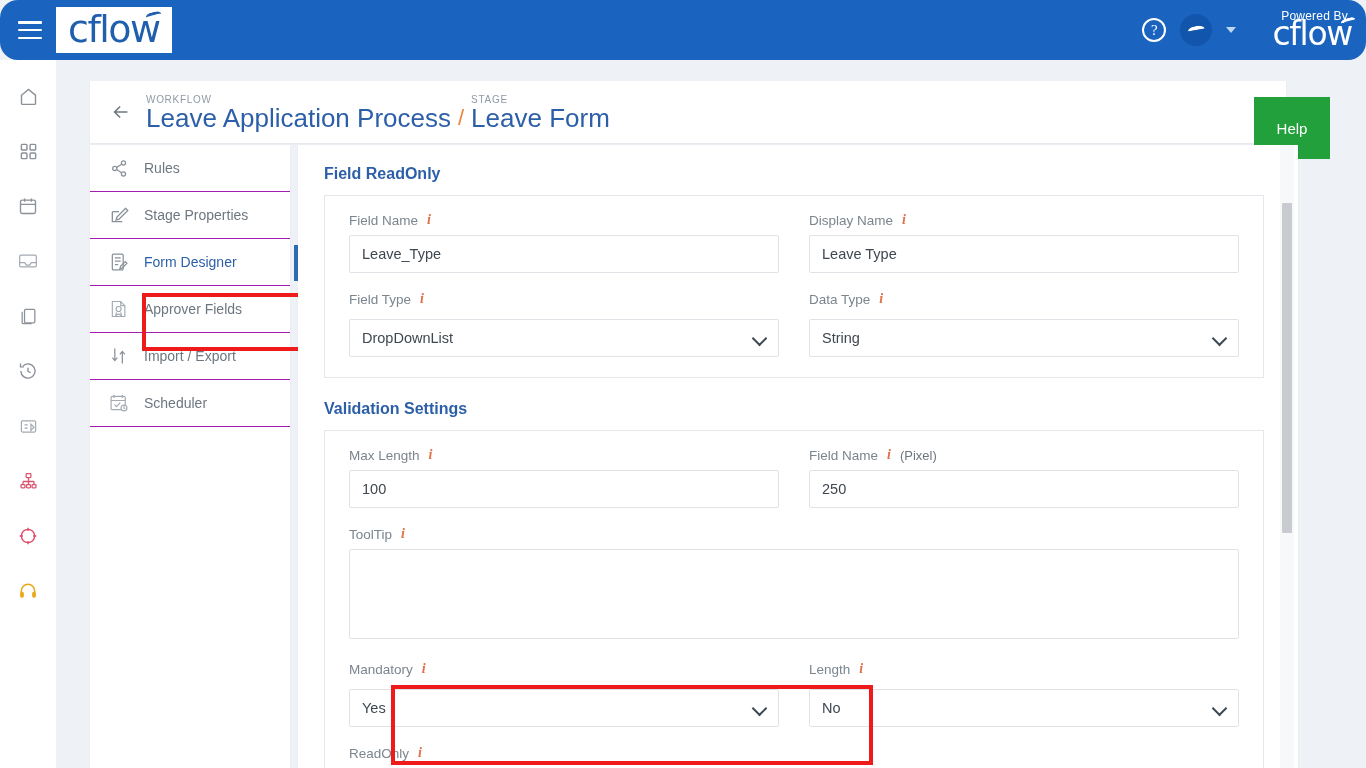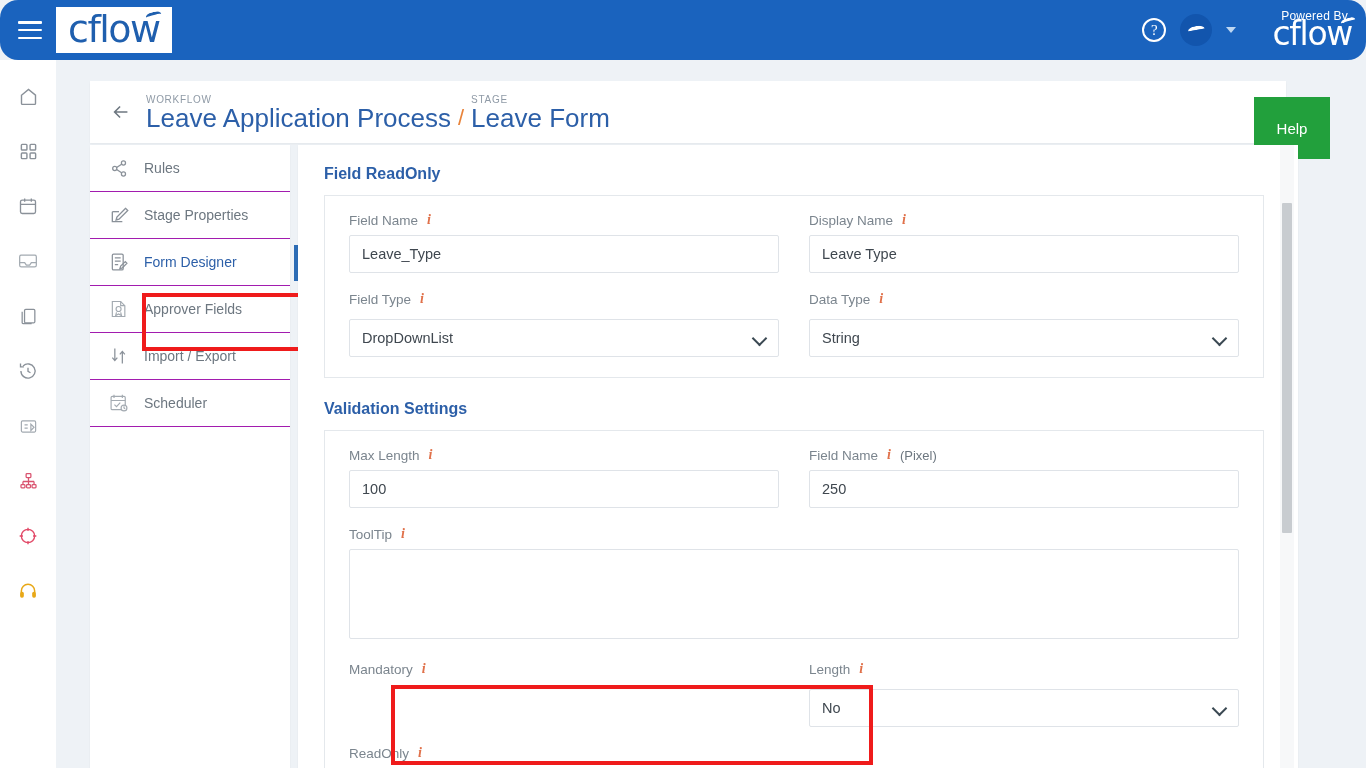--- a/index.html
+++ b/index.html
@@ -532,20 +532,25 @@
           </div>
           <textarea class="ta-input" placeholder="" style=""></textarea>
         </div>
 
         <div class="row">
           <div class="col field-gap">
             <div class="fld-label">
               <span>Mandatory</span>
               <span class="info-i">i</span>
             </div>
+            <div class="sel-wrap">
+              <select>
+                <option>Yes</option>
+              </select>
+            </div>
           </div>
           <div class="col field-gap">
             <div class="fld-label">
               <span>Length</span>
               <span class="info-i">i</span>
             </div>
             <div class="sel-wrap">
               <select>
                 <option>No</option>
               </select>

